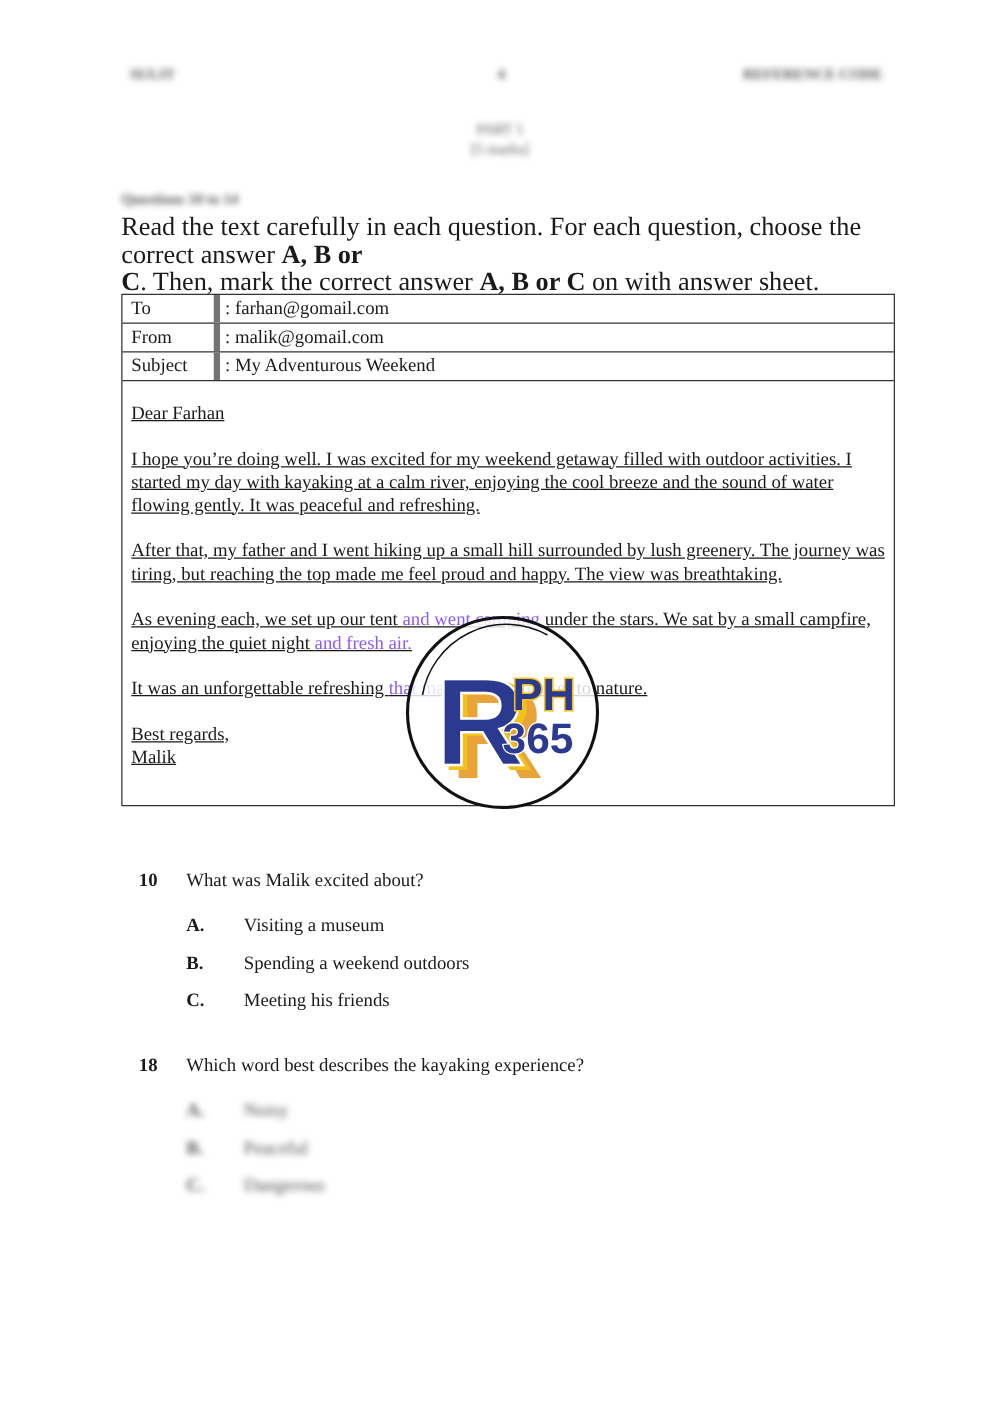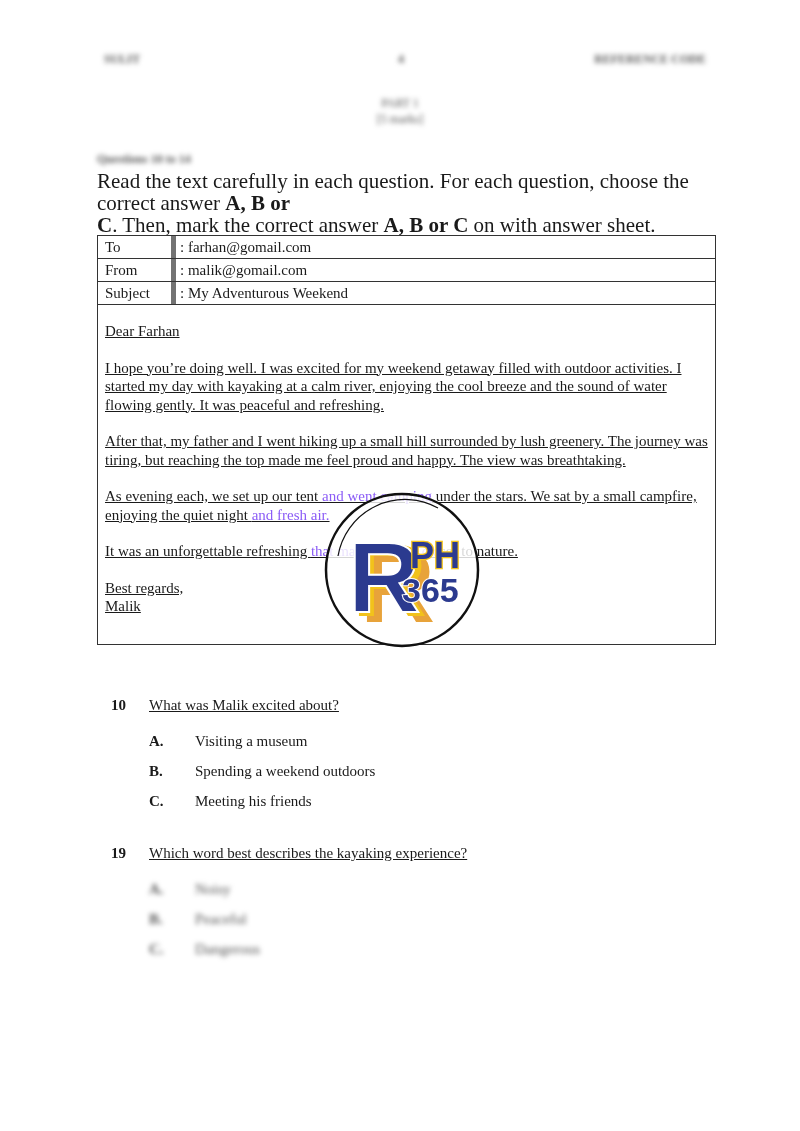--- a/index.html
+++ b/index.html
@@ -24,21 +24,21 @@
   .email-row .v { padding-left: 4px; text-align: center; }
   .email-body { padding: 8px 7px 6px 7px; font-size: 15px; line-height: 18.5px; height: 325px; position: relative; }
   .email-body p { margin: 0 0 18px 0; text-decoration: underline; }
   .email-body p.sign { margin: 0; }
   .fade { color: #8b5cf6; }
 
   .watermark { position: absolute; left: 318px; top: 486px; width: 168px; height: 168px; pointer-events: none; }
 
   .question { position: absolute; left: 111px; width: 600px; font-size: 15px; }
   .q-num { position: absolute; left: 0; top: 0; font-weight: bold; }
-  .q-text { position: absolute; left: 38px; top: 0; text-decoration: underline; }
+  .q-text { position: absolute; left: 38px; top: 0; }
   .opt { position: absolute; left: 38px; }
   .opt .letter { position: absolute; left: 0; font-weight: bold; }
   .opt .txt { position: absolute; left: 46px; white-space: nowrap; }
 </style>
 </head>
 <body>
 
 <div class="page-header blur">
   <span class="left">SULIT</span>
   <span class="center">4</span>
@@ -102,21 +102,21 @@
     <span class="letter">B.</span>
     <span class="txt">Spending a weekend outdoors</span>
   </div>
   <div class="opt" style="top:96px;">
     <span class="letter">C.</span>
     <span class="txt">Meeting his friends</span>
   </div>
 </div>
 
 <div class="question" style="top:845px;">
-  <span class="q-num">19</span>
+  <span class="q-num">18</span>
   <span class="q-text">Which word best describes the kayaking experience?</span>
   <div class="opt blur" style="top:36px;">
     <span class="letter">A.</span>
     <span class="txt">Noisy</span>
   </div>
   <div class="opt blur" style="top:66px;">
     <span class="letter">B.</span>
     <span class="txt">Peaceful</span>
   </div>
   <div class="opt blur" style="top:96px;">

